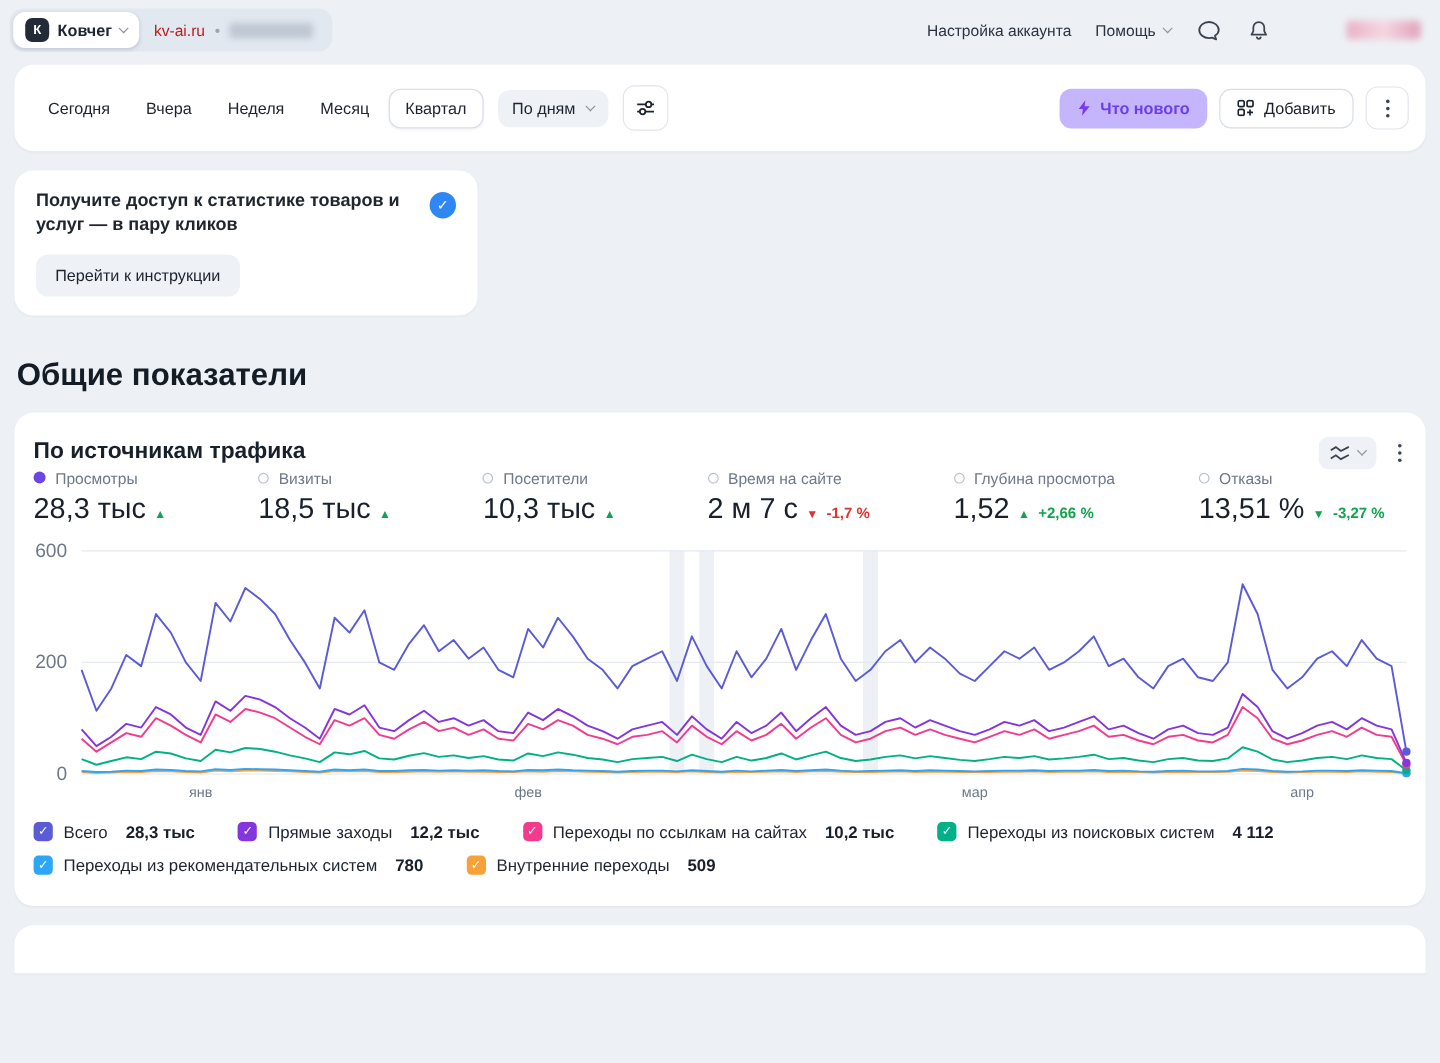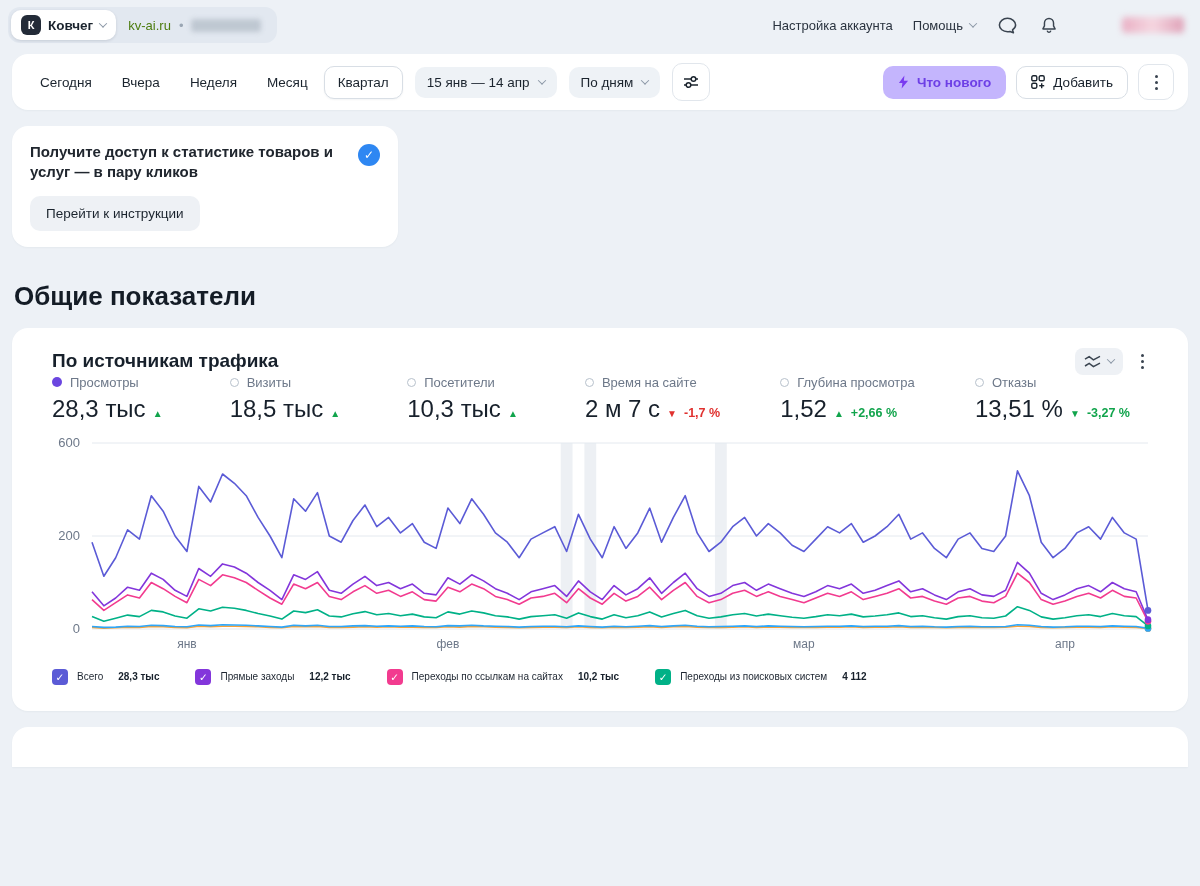--- a/index.html
+++ b/index.html
@@ -11,38 +11,38 @@
   .page { width:1200px; height:886px; position:relative; }
 
   
   .topbar { display:flex; align-items:center; justify-content:space-between; padding:7px 16px 5px 8px; height:48px; }
   .crumb-wrap { display:flex; align-items:center; gap:12px; background:#e2e8f0; border-radius:12px; padding:3px 16px 3px 3px; }
   .counter-pill { display:flex; align-items:center; gap:7px; background:#fff; border-radius:10px; padding:5px 10px; box-shadow:0 1px 3px rgba(25,35,60,.14); cursor:pointer; }
   .counter-logo { width:20px; height:20px; border-radius:6px; background:#232b38; color:#fff; font-size:11px; font-weight:700; display:flex; align-items:center; justify-content:center; }
   .counter-name { font-size:13.5px; font-weight:700; color:#1b242e; }
   .chev { width:6px; height:6px; border-right:1.6px solid #8b97a6; border-bottom:1.6px solid #8b97a6; transform:rotate(45deg) translate(-1px,-1px); display:inline-block; }
   .site-group { display:flex; align-items:center; gap:8px; font-size:13px; }
-  .site-link { color:#4d7c0f; cursor:pointer; }
+  .site-link { color:#b91c1c; cursor:pointer; }
   .dot-sep { color:#9aa6b4; }
   .blur-chip { border-radius:3px; filter:blur(2.5px); }
   .counter-blur { width:70px; height:13px; background:#bfc8d2; }
   .top-right { display:flex; align-items:center; gap:20px; }
   .top-link { font-size:13px; color:#2a333f; cursor:pointer; }
   .help-wrap { display:flex; align-items:center; gap:7px; cursor:pointer; }
   .top-icon { width:22px; height:22px; display:flex; align-items:center; justify-content:center; cursor:pointer; }
   .avatar-wrap { display:flex; align-items:center; gap:8px; }
   .avatar { width:34px; height:34px; border-radius:8px; overflow:hidden; }
   .avatar-inner { width:100%; height:100%; transform:scale(1.25);
     background:linear-gradient(180deg, rgba(255,255,255,.25) 0 30%, rgba(0,0,0,.12) 70%),
                linear-gradient(90deg,#9e4a42 0 28%,#d8c9ba 28% 52%,#8a8489 52% 72%,#c05560 72% 100%);
     filter:blur(3px); }
   .name-blur { width:62px; height:16px; background:linear-gradient(90deg,#e9b0c4,#f5d6e0,#dfa2b8); filter:blur(3px); border-radius:4px; }
 
   
-  .toolbar { margin:6px 12px 0; height:56px; background:#fff; border-radius:16px; display:flex; align-items:center; padding:0 14px; gap:12px; box-shadow:0 1px 2px rgba(30,40,60,.04); }
+  .toolbar { margin:6px 12px 0; height:72px; background:#fff; border-radius:16px; display:flex; align-items:center; padding:0 14px; gap:12px; box-shadow:0 1px 2px rgba(30,40,60,.04); }
   .tabs { display:flex; align-items:center; gap:2px; }
   .ttab { font-size:13.5px; color:#1b242e; padding:8px 13px; border-radius:10px; border:1px solid transparent; cursor:pointer; white-space:nowrap; }
   .ttab.sel { border-color:#d8dee5; background:#fff; box-shadow:0 1px 2px rgba(20,30,50,.05); }
   .pill-gray { background:#eef2f6; border-radius:10px; padding:8px 12px; display:flex; align-items:center; gap:9px; font-size:13.5px; color:#1b242e; cursor:pointer; white-space:nowrap; }
   .icon-btn { width:38px; height:38px; border:1px solid #e1e6ec; border-radius:10px; background:#fff; display:flex; align-items:center; justify-content:center; cursor:pointer; }
   .toolbar-right { margin-left:auto; display:flex; align-items:center; gap:10px; }
   .whats-new { background:#c4b5fd; color:#6d3fe6; border-radius:10px; padding:9px 15px; font-size:13.5px; font-weight:700; display:flex; align-items:center; gap:8px; cursor:pointer; white-space:nowrap; }
   .add-btn { border:1px solid #d8dee5; background:#fff; border-radius:10px; padding:8px 14px; font-size:13.5px; display:flex; align-items:center; gap:8px; cursor:pointer; white-space:nowrap; }
   .dots-btn { width:36px; height:36px; border:1px solid #e1e6ec; border-radius:10px; background:#fff; display:flex; flex-direction:column; align-items:center; justify-content:center; gap:3px; cursor:pointer; }
   .dot3 { width:3px; height:3px; border-radius:50%; background:#3a4450; }
@@ -52,21 +52,21 @@
   .promo-head { display:flex; gap:1px; align-items:flex-start; }
   .promo-title { font-size:15px; font-weight:700; line-height:1.32; color:#20262e; flex:1; }
   .check-badge { width:22px; height:22px; min-width:22px; border-radius:50%; background:#2e87f2; color:#fff; font-size:12px; font-weight:700; display:flex; align-items:center; justify-content:center; margin-top:2px; }
   .promo-body { margin-top:9px; font-size:12px; line-height:1.42; color:#97a1ae; }
   .promo-btn { display:inline-block; margin-top:14px; background:#eef1f5; border:none; border-radius:10px; padding:10px 16px; font-size:13.5px; color:#1b242e; font-family:inherit; cursor:pointer; }
 
   
   .section-title { margin:34px 0 0 14px; font-size:26px; font-weight:700; color:#141c26; }
 
   
-  .widget { margin:16px 12px 0; background:#fff; border-radius:16px; padding:20px 40px 14px; box-shadow:0 1px 2px rgba(30,40,60,.04); }
+  .widget { margin:16px 12px 0; background:#fff; border-radius:16px; padding:20px 16px 14px; box-shadow:0 1px 2px rgba(30,40,60,.04); }
   .widget-head { display:flex; align-items:center; justify-content:space-between; }
   .widget-title { font-size:19px; font-weight:700; color:#17202b; }
   .widget-controls { display:flex; align-items:center; gap:14px; }
   .wave-pill { background:#eef1f5; border-radius:8px; padding:7px 9px; display:flex; align-items:center; gap:7px; cursor:pointer; }
   .dots-v { display:flex; flex-direction:column; gap:3px; cursor:pointer; padding:4px; }
 
   .metrics { display:flex; justify-content:space-between; padding-right:18px; }
   .metric { cursor:pointer; }
   .m-top { display:flex; align-items:center; gap:8px; }
   .radio { width:9px; height:9px; border-radius:50%; border:1.5px solid #b7c1cc; background:#fff; }
@@ -74,29 +74,29 @@
   .m-label { font-size:13px; color:#6d7889; }
   .m-val { margin-top:5px; font-size:24px; color:#17202b; display:flex; align-items:baseline; gap:7px; }
   .arrow { font-size:10px; }
   .delta { font-size:12.5px; font-weight:700; }
   .green { color:#11a44c; }
   .red { color:#e0312f; }
 
   
   .chart-zone { margin-top:20px; position:relative; padding-left:40px; }
   .y-labels { position:absolute; left:0; top:0; width:32px; height:186px; }
-  .y-labels span { position:absolute; right:4px; font-size:13px; color:#6d7889; }
+  .y-labels span { position:absolute; right:4px; font-size:16px; color:#6d7889; }
   #chart-svg { width:100%; height:186px; display:block; overflow:visible; }
   .x-labels { position:relative; height:22px; margin-top:6px; }
   .x-labels span { position:absolute; transform:translateX(-50%); font-size:12px; color:#6d7889; top:2px; }
 
   
   .legend { margin-top:12px; }
   .legend-row { display:flex; align-items:center; gap:36px; margin-bottom:12px; }
-  .lg-item { display:flex; align-items:center; gap:9px; font-size:10px;justify-content:flex-end; }
+  .lg-item { display:flex; align-items:center; gap:9px; font-size:14px;justify-content:flex-end; }
   .cb { width:16px; height:16px; border-radius:4px; color:#fff; display:flex; align-items:center; justify-content:center; cursor:pointer; }
   .cb::after { content:"✓"; font-size:10.5px; font-weight:700; }
   .lg-label { color:#1d2530; }
   .lg-val { font-weight:700; margin-left:6px; color:#17202b; }
 
   .next-card { margin:16px 12px 0; height:40px; background:#fff; border-radius:16px 16px 0 0; box-shadow:0 1px 2px rgba(30,40,60,.04); }
 
   svg.ic { display:block; }
 </style>
 </head>
@@ -141,24 +141,20 @@
     </div>
   </div>
 
   <div class="toolbar">
     <div class="tabs">
       <span class="ttab">Сегодня</span>
       <span class="ttab">Вчера</span>
       <span class="ttab">Неделя</span>
       <span class="ttab">Месяц</span>
       <span class="ttab sel">Квартал</span>
-    </div>
-    <div class="pill-gray">
-      <span>15 янв — 14 апр</span>
-      <span class="chev"></span>
     </div>
     <div class="pill-gray">
       <span>По дням</span>
       <span class="chev"></span>
     </div>
     <div class="icon-btn">
       <svg class="ic" width="16" height="14" viewBox="0 0 16 14">
         <line x1="1" y1="4" x2="15" y2="4" stroke="#1b242e" stroke-width="1.5"></line>
           <circle cx="10.5" cy="4" r="2.3" fill="#fff" stroke="#1b242e" stroke-width="1.5"></circle>
         <line x1="1" y1="10" x2="15" y2="10" stroke="#1b242e" stroke-width="1.5"></line>
@@ -338,17 +334,29 @@
           <span class="cb" style="background: rgb(242, 59, 143);"></span>
           <span class="lg-label">Переходы по ссылкам на сайтах</span>
           <span class="lg-val">10,2 тыс</span>
         </div>
         <div class="lg-item">
           <span class="cb" style="background: rgb(0, 177, 135);"></span>
           <span class="lg-label">Переходы из поисковых систем</span>
           <span class="lg-val">4 112</span>
         </div>
       </div>
+      <div class="legend-row">
+        <div class="lg-item">
+          <span class="cb" style="background: rgb(46, 166, 248);"></span>
+          <span class="lg-label">Переходы из рекомендательных систем</span>
+          <span class="lg-val">780</span>
+        </div>
+        <div class="lg-item">
+          <span class="cb" style="background: rgb(247, 162, 57);"></span>
+          <span class="lg-label">Внутренние переходы</span>
+          <span class="lg-val">509</span>
+        </div>
+      </div>
     </div>
   </div>
 
   <div class="next-card"></div>
 </div>
 
 </body></html>

